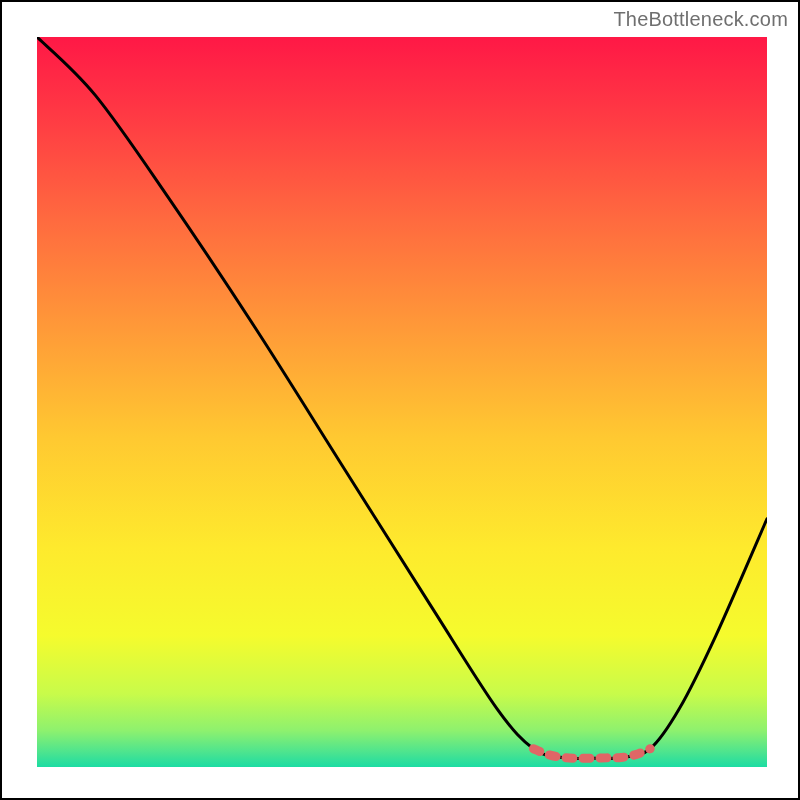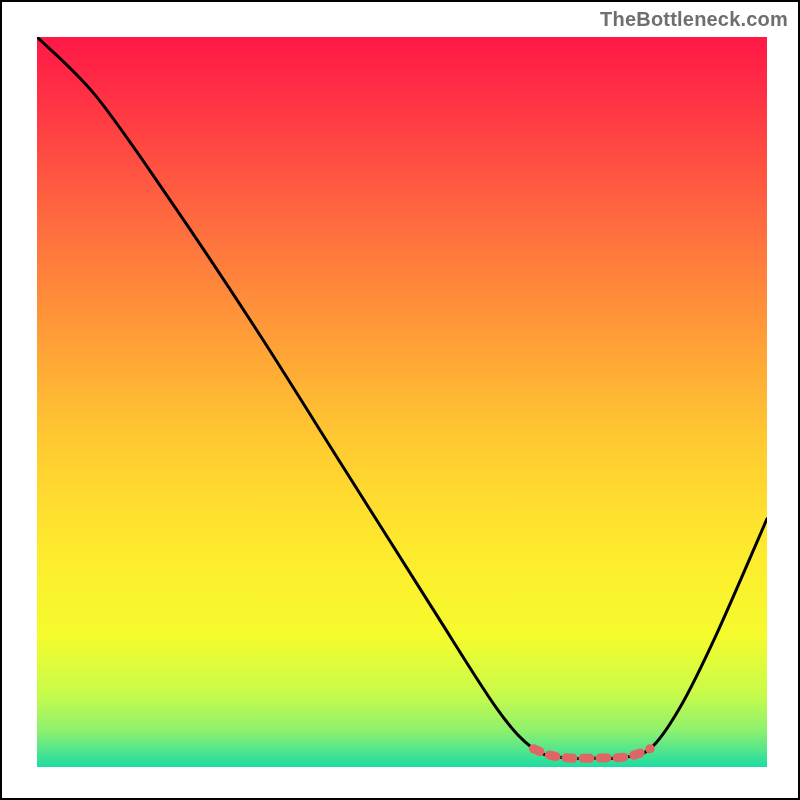--- a/index.html
+++ b/index.html
@@ -19,21 +19,21 @@
     height: 800px;
     box-sizing: border-box;
     border: 2px solid #000;
   }
   .watermark {
     position: absolute;
     top: 6px;
     right: 10px;
     color: #6f6f6f;
     font-size: 20px;
-    font-weight: 700;
+    font-weight: 400;
     letter-spacing: 0.2px;
     z-index: 10;
     font-family: Arial, Helvetica, sans-serif;
   }
   .plot-area {
     position: absolute;
     left: 35px;
     top: 35px;
     width: 730px;
     height: 730px;

